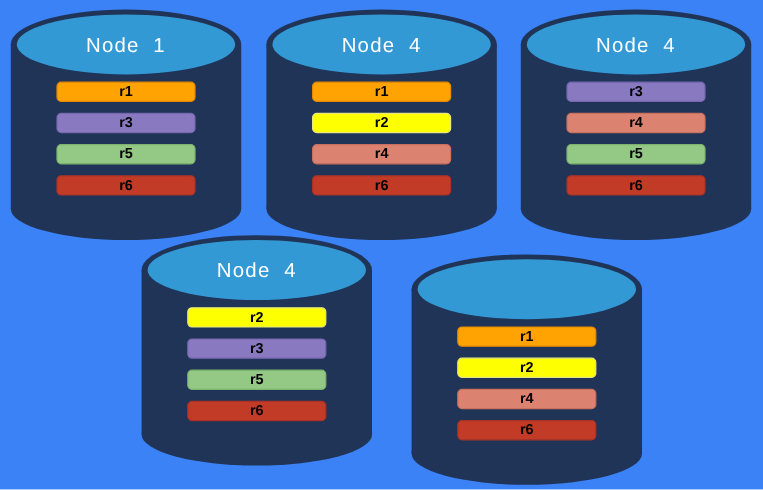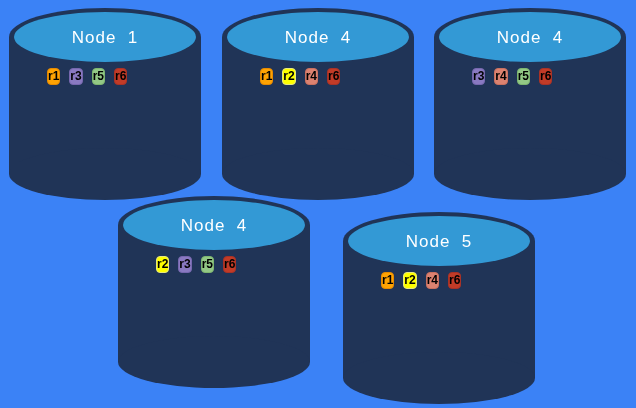--- a/index.html
+++ b/index.html
@@ -28,21 +28,21 @@
     border-radius: 50%;
   }
   .cyl-title {
     position: absolute; top: 2px; left: 0; right: 0; height: 56px;
     display: flex; align-items: center; justify-content: center;
     color: #ffffff; font-size: 17px; letter-spacing: 1px;
     white-space: pre;
   }
   .bars {
     position: absolute; top: 60px; left: 38px; right: 38px;
-    display: flex; flex-direction: row; gap: 9px;
+    display: flex; flex-direction: column; gap: 9px;
   }
   .bar {
     height: 15px; border-radius: 4px;
     border: 1px solid transparent;
     display: flex; align-items: center; justify-content: center;
     font-size: 12px; font-weight: bold; color: #000000;
     line-height: 15px;
   }
 </style>
 </head>
@@ -104,21 +104,20 @@
       <div class="bar" style="background: rgb(147, 200, 133); border-color: rgb(125, 181, 111);">r5</div>
       <div class="bar" style="background: rgb(194, 59, 39); border-color: rgb(169, 50, 38);">r6</div>
     </div>
   </div>
 
   <div class="cyl" style="left: 343px; top: 212px;">
     <div class="cyl-top-ring" style="background: rgb(32, 52, 87);"></div>
     <div class="cyl-body" style="background: rgb(32, 52, 87);"></div>
     <div class="cyl-bottom" style="background: rgb(32, 52, 87);"></div>
     <div class="cyl-top-face" style="background: rgb(51, 153, 213);"></div>
-    <div class="cyl-title">Node  5</div>
     <div class="bars">
       <div class="bar" style="background: rgb(255, 163, 3); border-color: rgb(230, 138, 0);">r1</div>
       <div class="bar" style="background: rgb(254, 255, 0); border-color: rgb(232, 232, 126);">r2</div>
       <div class="bar" style="background: rgb(220, 130, 112); border-color: rgb(201, 112, 95);">r4</div>
       <div class="bar" style="background: rgb(194, 59, 39); border-color: rgb(169, 50, 38);">r6</div>
     </div>
   </div>
 
 </div>
 

